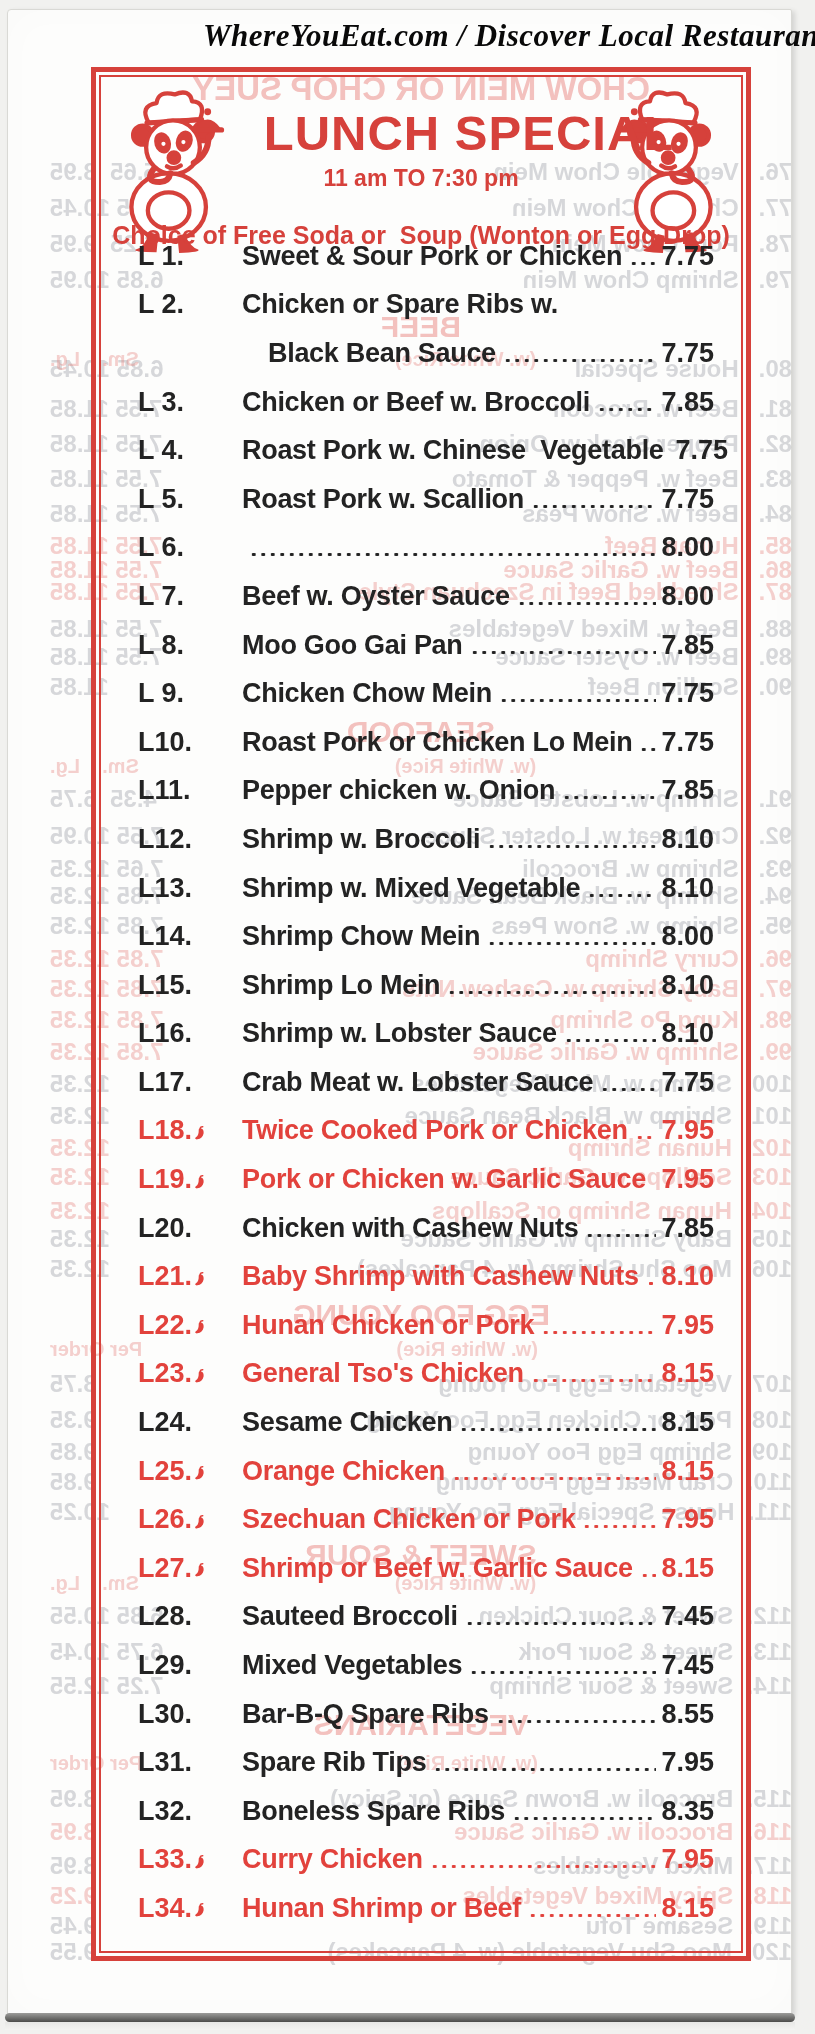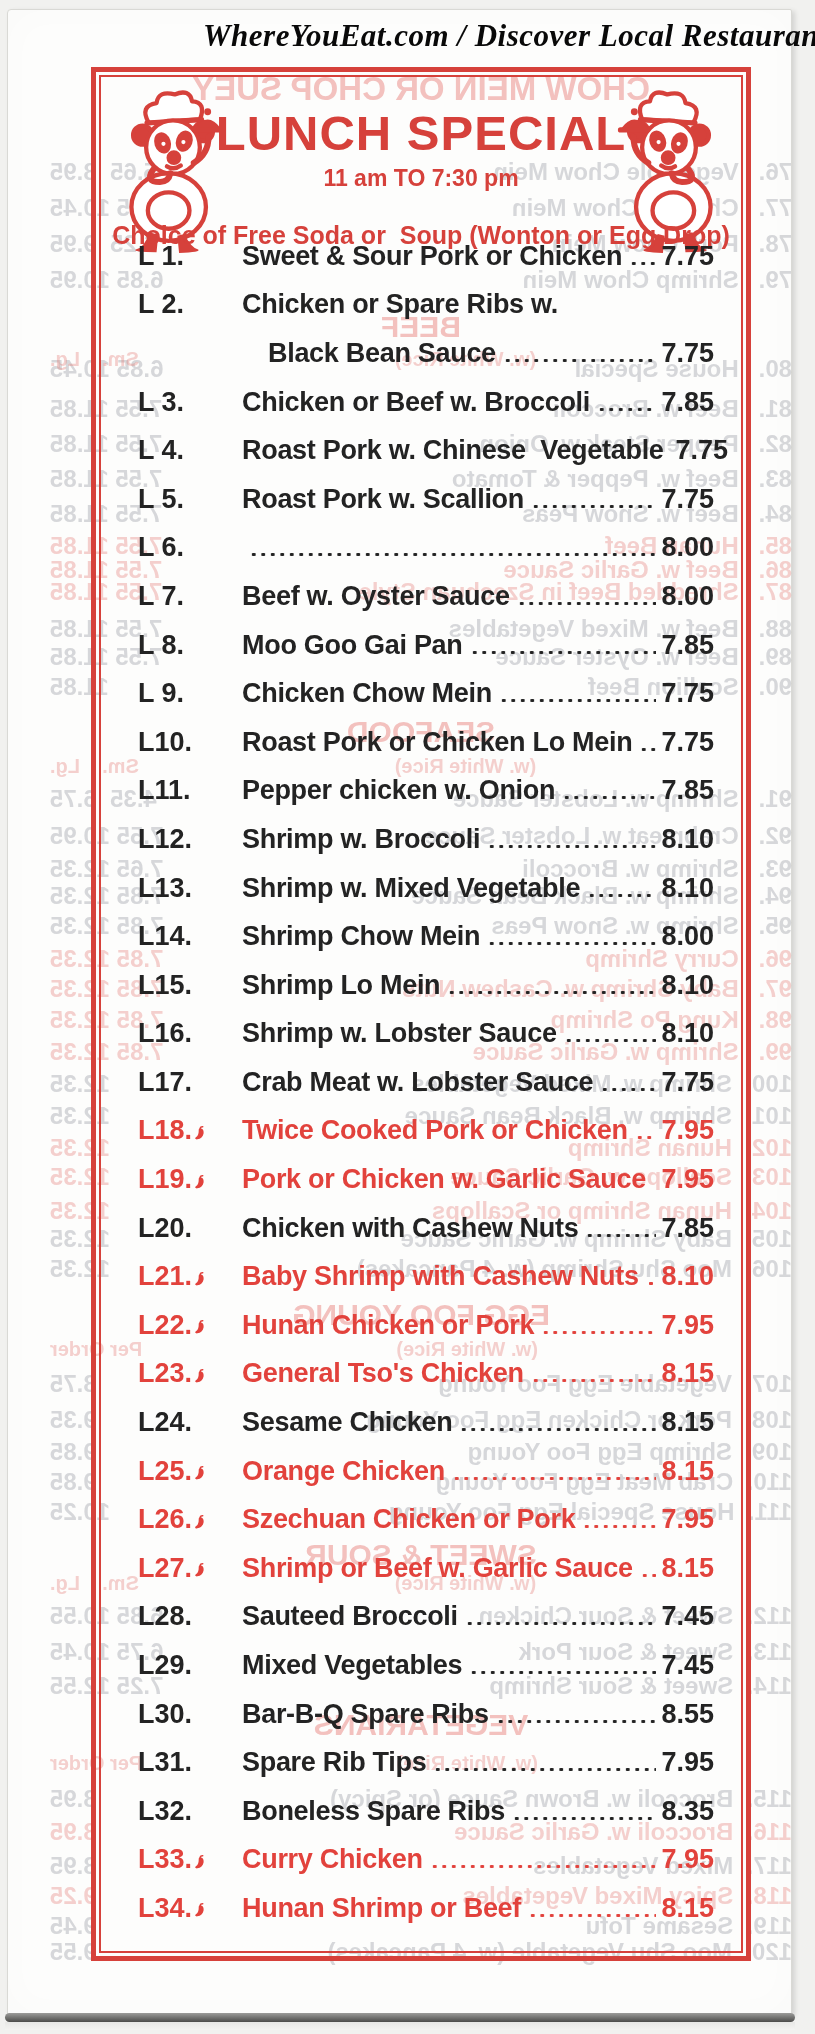--- a/index.html
+++ b/index.html
@@ -29,21 +29,21 @@
   .b-gray{color:rgba(125,130,140,.30);}
   .b-red{color:rgba(226,102,96,.30);}
   .b-redhead{color:rgba(226,95,90,.38);}
 
   
   .menu-box{position:absolute;left:83px;top:57px;width:650px;height:1884px;
     border:5px solid var(--red);}
   .menu-box-inner{position:absolute;inset:3px;border:2px solid var(--red);}
 
   .lunch-title{position:absolute;top:33px;left:0;width:100%;text-align:center;
-    color:var(--red);font-weight:bold;font-size:49px;letter-spacing:1px;}
+    color:var(--red);font-weight:bold;font-size:49px;letter-spacing:1px;padding-left:48px;}
   .hours{position:absolute;top:93px;left:0;width:100%;text-align:center;
     color:var(--red);font-weight:bold;font-size:23px;}
   .note1{position:absolute;top:120px;left:0;width:100%;text-align:center;
     color:var(--red);font-weight:bold;font-size:26px;}
   .note2{position:absolute;top:149px;left:0;width:100%;text-align:center;
     color:var(--red);font-weight:bold;font-size:25px;white-space:pre;}
 
   .panda{position:absolute;top:16px;width:130px;height:174px;}
   .panda.left{left:12px;}
   .panda.right{right:12px;transform:scaleX(-1);}

